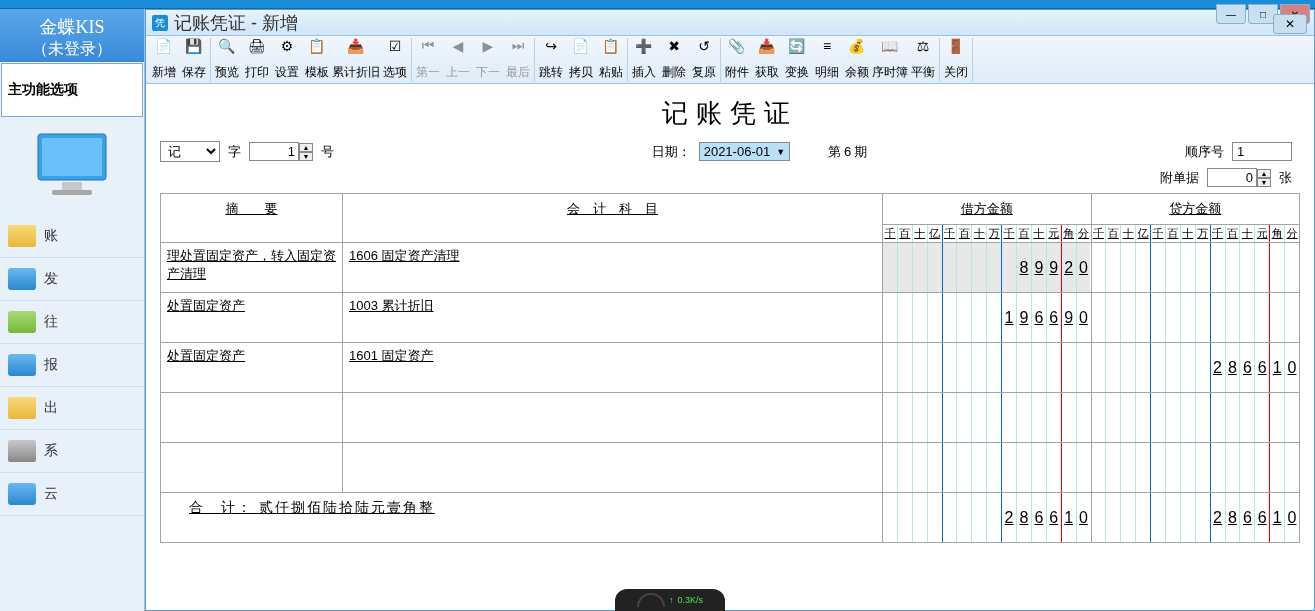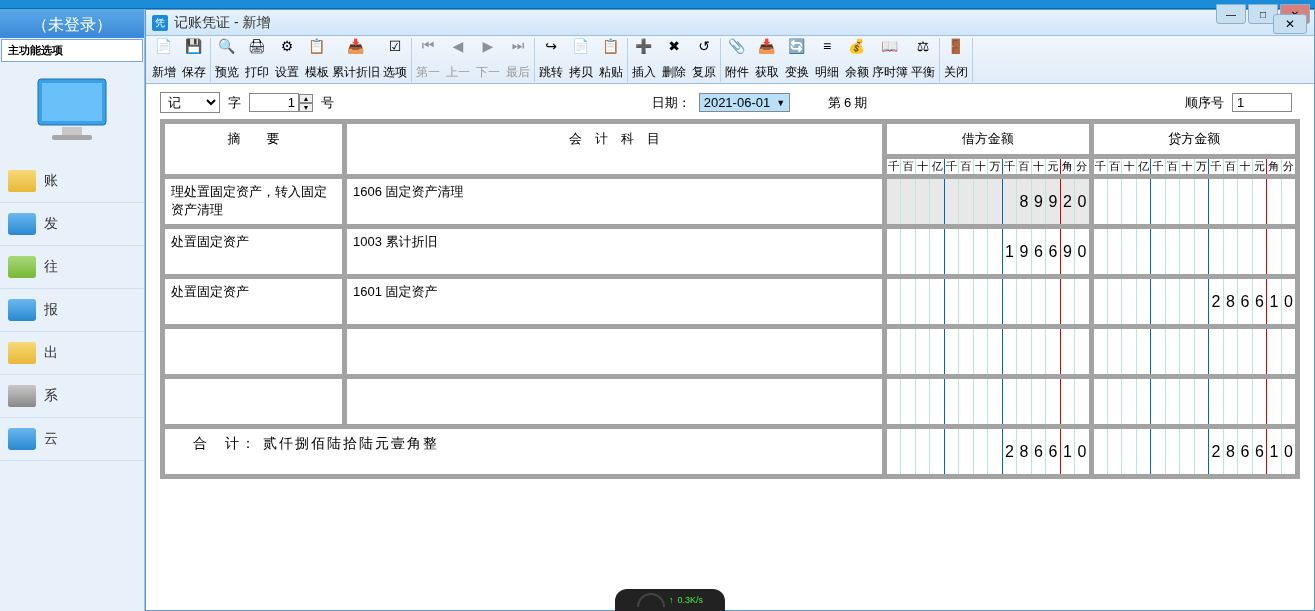--- a/index.html
+++ b/index.html
@@ -3,30 +3,30 @@
 <meta charset="utf-8">
 <style>
 * { margin: 0; padding: 0; box-sizing: border-box; }
 body { font-family: "Microsoft YaHei", SimSun, sans-serif; font-size: 12px; background: #d4e5f7; overflow: hidden; width: 1315px; height: 611px; position: relative; }
 
 .outer-frame { position: absolute; top: 0; left: 0; right: 0; height: 9px; background: #1a8cd8; border-bottom: 1px solid #0a6ca8; }
 
 .left-panel { position: absolute; left: 0; top: 9px; width: 145px; height: 602px; background: #e8f0fa; border-right: 1px solid #a0c0e0; }
 .brand-area { background: linear-gradient(#5aa8e8, #3a88d8); color: #fff; text-align: center; padding: 6px 0 2px; font-size: 18px; font-family: KaiTi, serif; }
 .brand-sub { font-size: 16px; color: #fff; }
-.main-tab { background: #fff; border: 1px solid #7aa8d8; margin: 1px; padding: 3px 6px; font-size: 11px; font-weight: bold; color: #000; }
+.main-tab { background: #fff; border: 1px solid #7aa8d8; margin: 1px; padding: 17px 6px; font-size: 14px; font-weight: bold; color: #000; }
 .monitor-box { text-align: center; padding: 12px 0; }
 .monitor-svg { width: 80px; height: 70px; }
 .side-item { display: flex; align-items: center; padding: 10px 8px; border-bottom: 1px solid #d0e0f0; cursor: pointer; font-size: 14px; color: #333; }
 .side-item .side-icon { width: 28px; height: 22px; margin-right: 8px; display: inline-block; }
 
 .window { position: absolute; left: 145px; top: 9px; right: 0; bottom: 0; background: #fff; border: 1px solid #5a9bd5; display: flex; flex-direction: column; }
 .titlebar { background: linear-gradient(#e8f2fc, #d0e5f8); border-bottom: 1px solid #a0c0e0; height: 26px; display: flex; align-items: center; padding: 0 6px; position: relative; }
 .titlebar .app-ico { width: 16px; height: 16px; background: #1a8cd8; color: #fff; font-size: 10px; text-align: center; line-height: 16px; border-radius: 2px; margin-right: 6px; }
-.titlebar .title-text { font-size: 14px; color: #333; }
+.titlebar .title-text { font-size: 18px; color: #333; }
 .win-controls { position: absolute; right: 4px; top: -6px; display: flex; gap: 2px; }
 .win-btn { width: 30px; height: 20px; background: #c8dff0; border: 1px solid #8ab0d0; border-radius: 0 0 3px 3px; display: flex; align-items: center; justify-content: center; font-size: 10px; cursor: pointer; }
 .win-btn.close { background: #d88080; }
 
 .toolbar { background: linear-gradient(#f0f6fc, #e0ecf8); border-bottom: 1px solid #a0c0e0; display: flex; align-items: flex-start; padding: 2px 2px; height: 48px; }
 .tb-group { display: flex; border-right: 1px solid #b8d0e8; padding: 0 1px; height: 44px; }
 .tb-btn { display: flex; flex-direction: column; align-items: center; justify-content: flex-end; padding: 1px 0; cursor: pointer; min-width: 30px; }
 .tb-btn .tb-ico { width: 20px; height: 20px; display: flex; align-items: center; justify-content: center; font-size: 14px; }
 .tb-btn .tb-lbl { font-size: 12px; color: #000; margin-top: 10px; white-space: nowrap; }
 .tb-btn.disabled .tb-lbl { color: #999; }
@@ -39,21 +39,21 @@
 .header-row select, .header-row input[type=text] { font-size: 13px; border: 1px solid #888; padding: 1px 3px; background: #fff; }
 .header-row .spin-wrap { display: flex; }
 .header-row .spin-input { width: 50px; text-align: right; }
 .header-row .spin-btns { display: flex; flex-direction: column; width: 14px; }
 .header-row .spin-btns span { height: 9px; border: 1px solid #888; font-size: 7px; text-align: center; line-height: 7px; cursor: pointer; background: #eee; }
 .header-row .spacer { flex: 1; }
 .date-box { background: #b8e0f8; border: 1px solid #888; padding: 1px 4px; display: flex; align-items: center; }
 .seq-box { border: 1px solid #888; width: 60px; text-align: right; padding: 1px 4px; display: inline-block; }
 
 .voucher-table { border-collapse: collapse; width: 100%; table-layout: fixed; font-size: 13px; }
-.voucher-table th, .voucher-table td { border: 5px solid #a3a3a3; vertical-align: top; }
+.voucher-table th, .voucher-table td { border: 1px solid #a3a3a3; vertical-align: top; text-decoration: underline; }
 .voucher-table th { font-weight: normal; text-align: center; padding: 6px 2px; }
 .voucher-table .col-summary { width: 182px; }
 .voucher-table .col-account { width: 540px; }
 .voucher-table .amt-header { position: relative; }
 .voucher-table td.summary-cell, .voucher-table td.account-cell { padding: 4px 6px; height: 50px; font-size: 13px; line-height: 1.4; }
 .voucher-table td.amt-cell { padding: 0; height: 50px; position: relative; }
 
 .digit-grid { display: flex; height: 100%; width: 100%; }
 .digit-grid .d { flex: 1; border-right: 1px solid #b8e8d8; display: flex; align-items: center; justify-content: center; font-size: 16px; font-family: "Arial", sans-serif; background: #fff; position: relative; }
 .digit-grid .d:last-child { border-right: none; }
@@ -77,20 +77,21 @@
 .ic-tool { background: linear-gradient(#c8c8c8, #888); border-radius: 2px; }
 </style>
 </head>
 <body>
 
 <div class="outer-frame"></div>
 <div class="close-x">✕</div>
 
 <div class="left-panel">
   <div class="brand-area">
+    <div>金蝶KIS</div>
     <div class="brand-sub">（未登录）</div>
   </div>
   <div class="main-tab">主功能选项</div>
   <div class="monitor-box">
     <svg class="monitor-svg" viewBox="0 0 80 70">
       <rect x="6" y="4" width="68" height="46" rx="3" fill="#3aa0e8" stroke="#1a70b8"></rect>
       <rect x="10" y="8" width="60" height="38" fill="#6ac0f8"></rect>
       <rect x="30" y="52" width="20" height="8" fill="#c8c8c8"></rect>
       <rect x="20" y="60" width="40" height="5" rx="2" fill="#a8a8a8"></rect>
     </svg>
@@ -253,20 +254,21 @@
       </div>
       <div class="tb-group">
         <div class="tb-btn">
           <span class="tb-ico">🚪</span>
           <span class="tb-lbl">关闭</span>
         </div>
       </div>
     </div>
 
   <div class="content">
+    <div class="doc-title">记账凭证</div>
 
     <div class="header-row">
       <span class="seg">
         <select style="width:60px">
           <option>记</option>
         </select>
       </span>
       <span class="seg">字</span>
       <span class="seg spin-wrap">
         <input type="text" class="spin-input" value="1" style="">
@@ -289,20 +291,31 @@
         <span style="margin:0 3px">6</span>
         <span>期</span>
       </span>
 
       <span class="spacer"></span>
 
       <span class="seg">顺序号</span>
       <span class="seg seq-box">1</span>
     </div>
 
+    <div class="header-row" style="justify-content:flex-end">
+      <span class="seg">附单据</span>
+      <span class="seg spin-wrap">
+        <input type="text" class="spin-input" style="width: 50px;" value="0">
+        <span class="spin-btns">
+            <span>▲</span>
+            <span>▼</span>
+          </span>
+      </span>
+      <span class="seg">张</span>
+    </div>
 
     <table class="voucher-table">
       <colgroup>
         <col class="col-summary">
           <col class="col-account">
           <col>
           <col>
       </colgroup>
       <thead>
         <tr>

